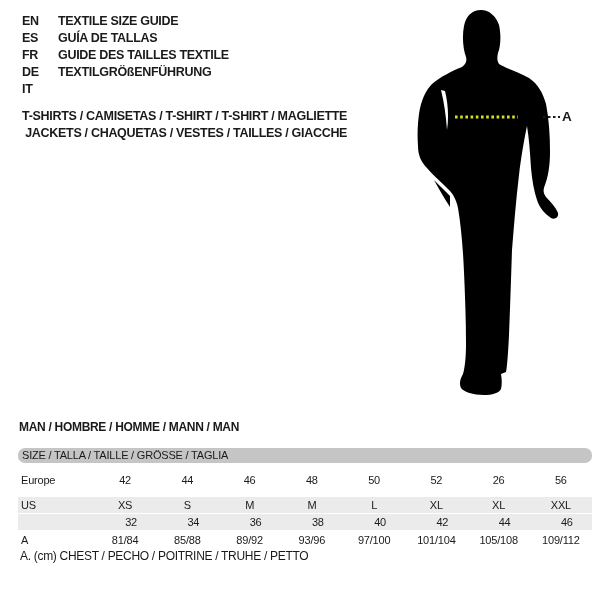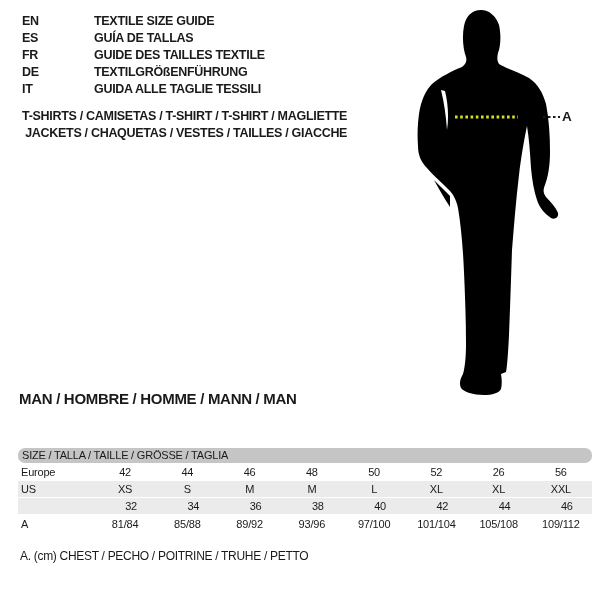--- a/index.html
+++ b/index.html
@@ -24,21 +24,20 @@
     top: 13px;
   }
   .lang-row {
     display: flex;
     height: 17px;
     line-height: 17px;
     font-size: 12.5px;
     font-weight: 700;
     letter-spacing: -0.3px;
     white-space: nowrap;
-    gap: 36px;
   }
   .lang-code { width: 36px; }
 
   
   .category-block {
     position: absolute;
     left: 22px;
     top: 108px;
     text-align: right;
   }
@@ -79,24 +78,24 @@
     top: 109px;
     font-size: 13.5px;
     font-weight: 700;
     letter-spacing: -0.3px;
   }
 
   
   .section-title {
     position: absolute;
     left: 19px;
-    top: 390px;
-    height: 17px;
-    line-height: 17px;
-    font-size: 15px;
+    top: 419px;
+    height: 17px;
+    line-height: 17px;
+    font-size: 12px;
     font-weight: 700;
     letter-spacing: -0.3px;
     white-space: nowrap;
   }
 
   
   .size-table {
     position: absolute;
     left: 18px;
     top: 448px;
@@ -114,21 +113,21 @@
     border-radius: 7px;
   }
   .trow {
     display: flex;
     align-items: center;
     box-sizing: border-box;
   }
   .trow.white  { background: #ffffff; }
   .trow.stripe { background: var(--color-table_stripe_bg, #ebebeb); }
   .trow.sep    { border-bottom: 1px solid #ffffff; }
-  .row-europe    { height: 18px; }
+  .row-europe    { height: 34px; }
   .row-us        { height: 17px; }
   .row-unlabeled { height: 16px; gap: 12px; }
   .row-a         { height: 19px; }
   .tlabel {
     width: 76px;
     padding-left: 3px;
     box-sizing: border-box;
     white-space: nowrap;
   }
   .cell {
@@ -167,21 +166,20 @@
     <div class="lang-row">
       <span class="lang-code">FR</span>
       <span class="lang-label">GUIDE DES TAILLES TEXTILE</span>
     </div>
     <div class="lang-row">
       <span class="lang-code">DE</span>
       <span class="lang-label">TEXTILGRÖßENFÜHRUNG</span>
     </div>
     <div class="lang-row">
       <span class="lang-code">IT</span>
-      <span class="lang-label">GUIDA ALLE TAGLIE TESSILI</span>
     </div>
   </div>
 
   <div class="category-block">
     <div class="category-line">T-SHIRTS / CAMISETAS / T-SHIRT / T-SHIRT / MAGLIETTE</div>
     <div class="category-line">JACKETS / CHAQUETAS / VESTES / TAILLES / GIACCHE</div>
   </div>
 
   <svg class="figure-svg" viewBox="0 0 600 600" xmlns="http://www.w3.org/2000/svg">
     <path class="fig-path" fill-rule="evenodd" d="

